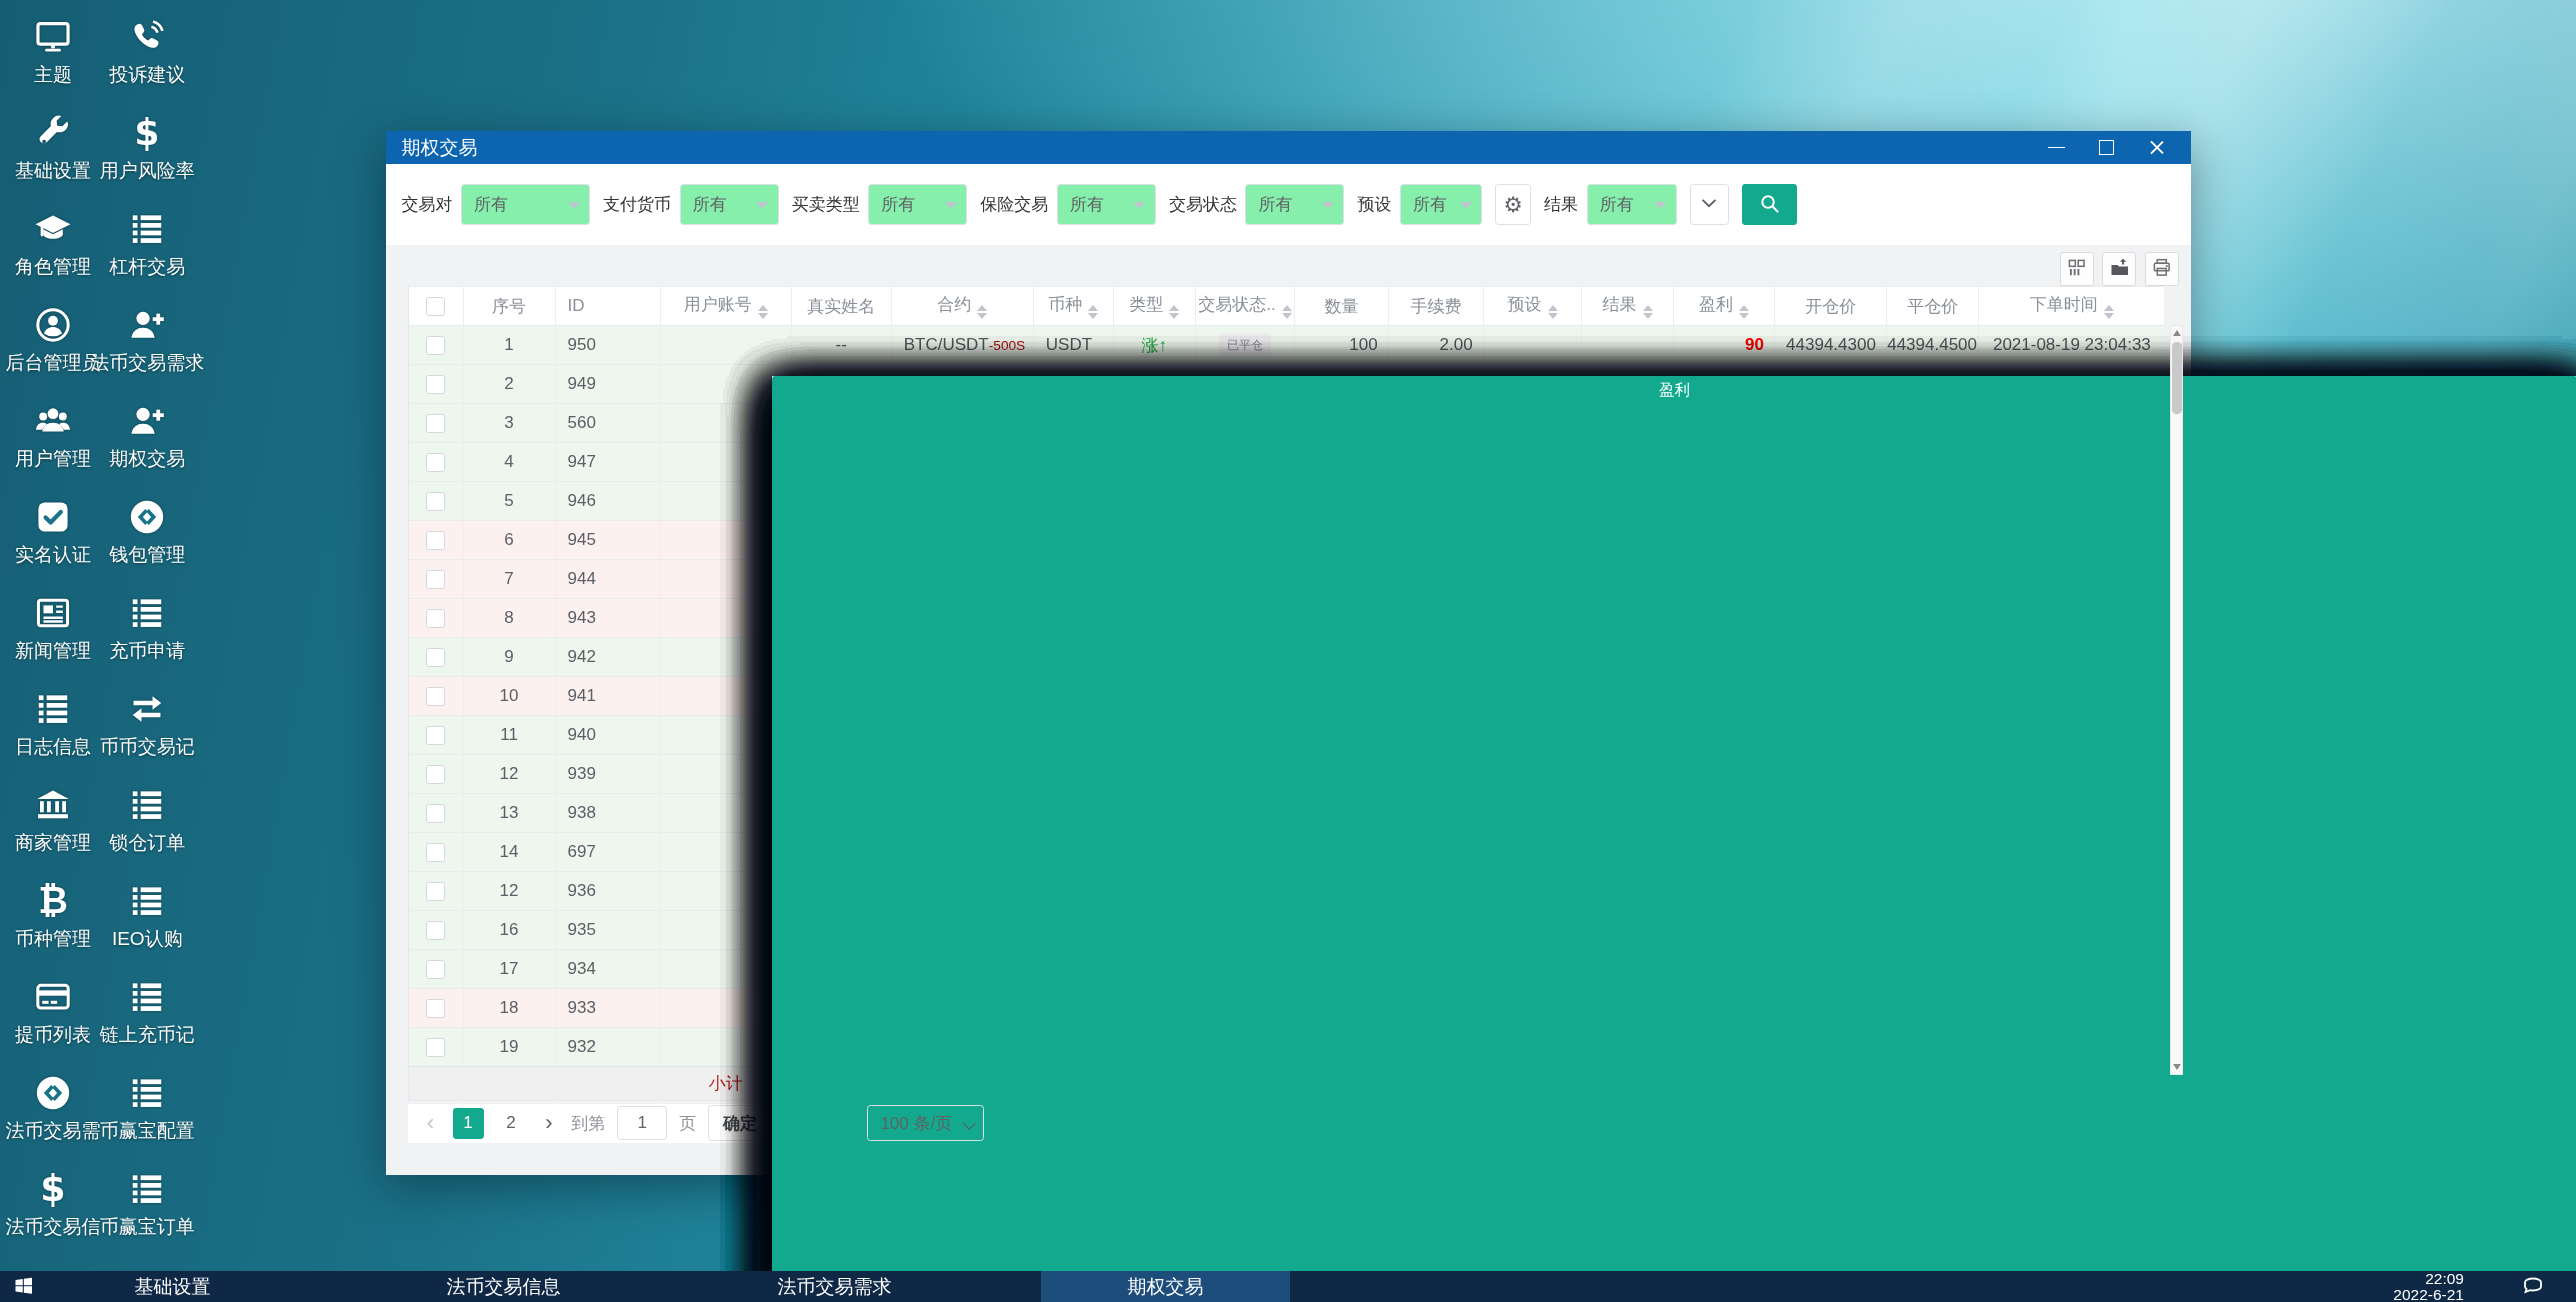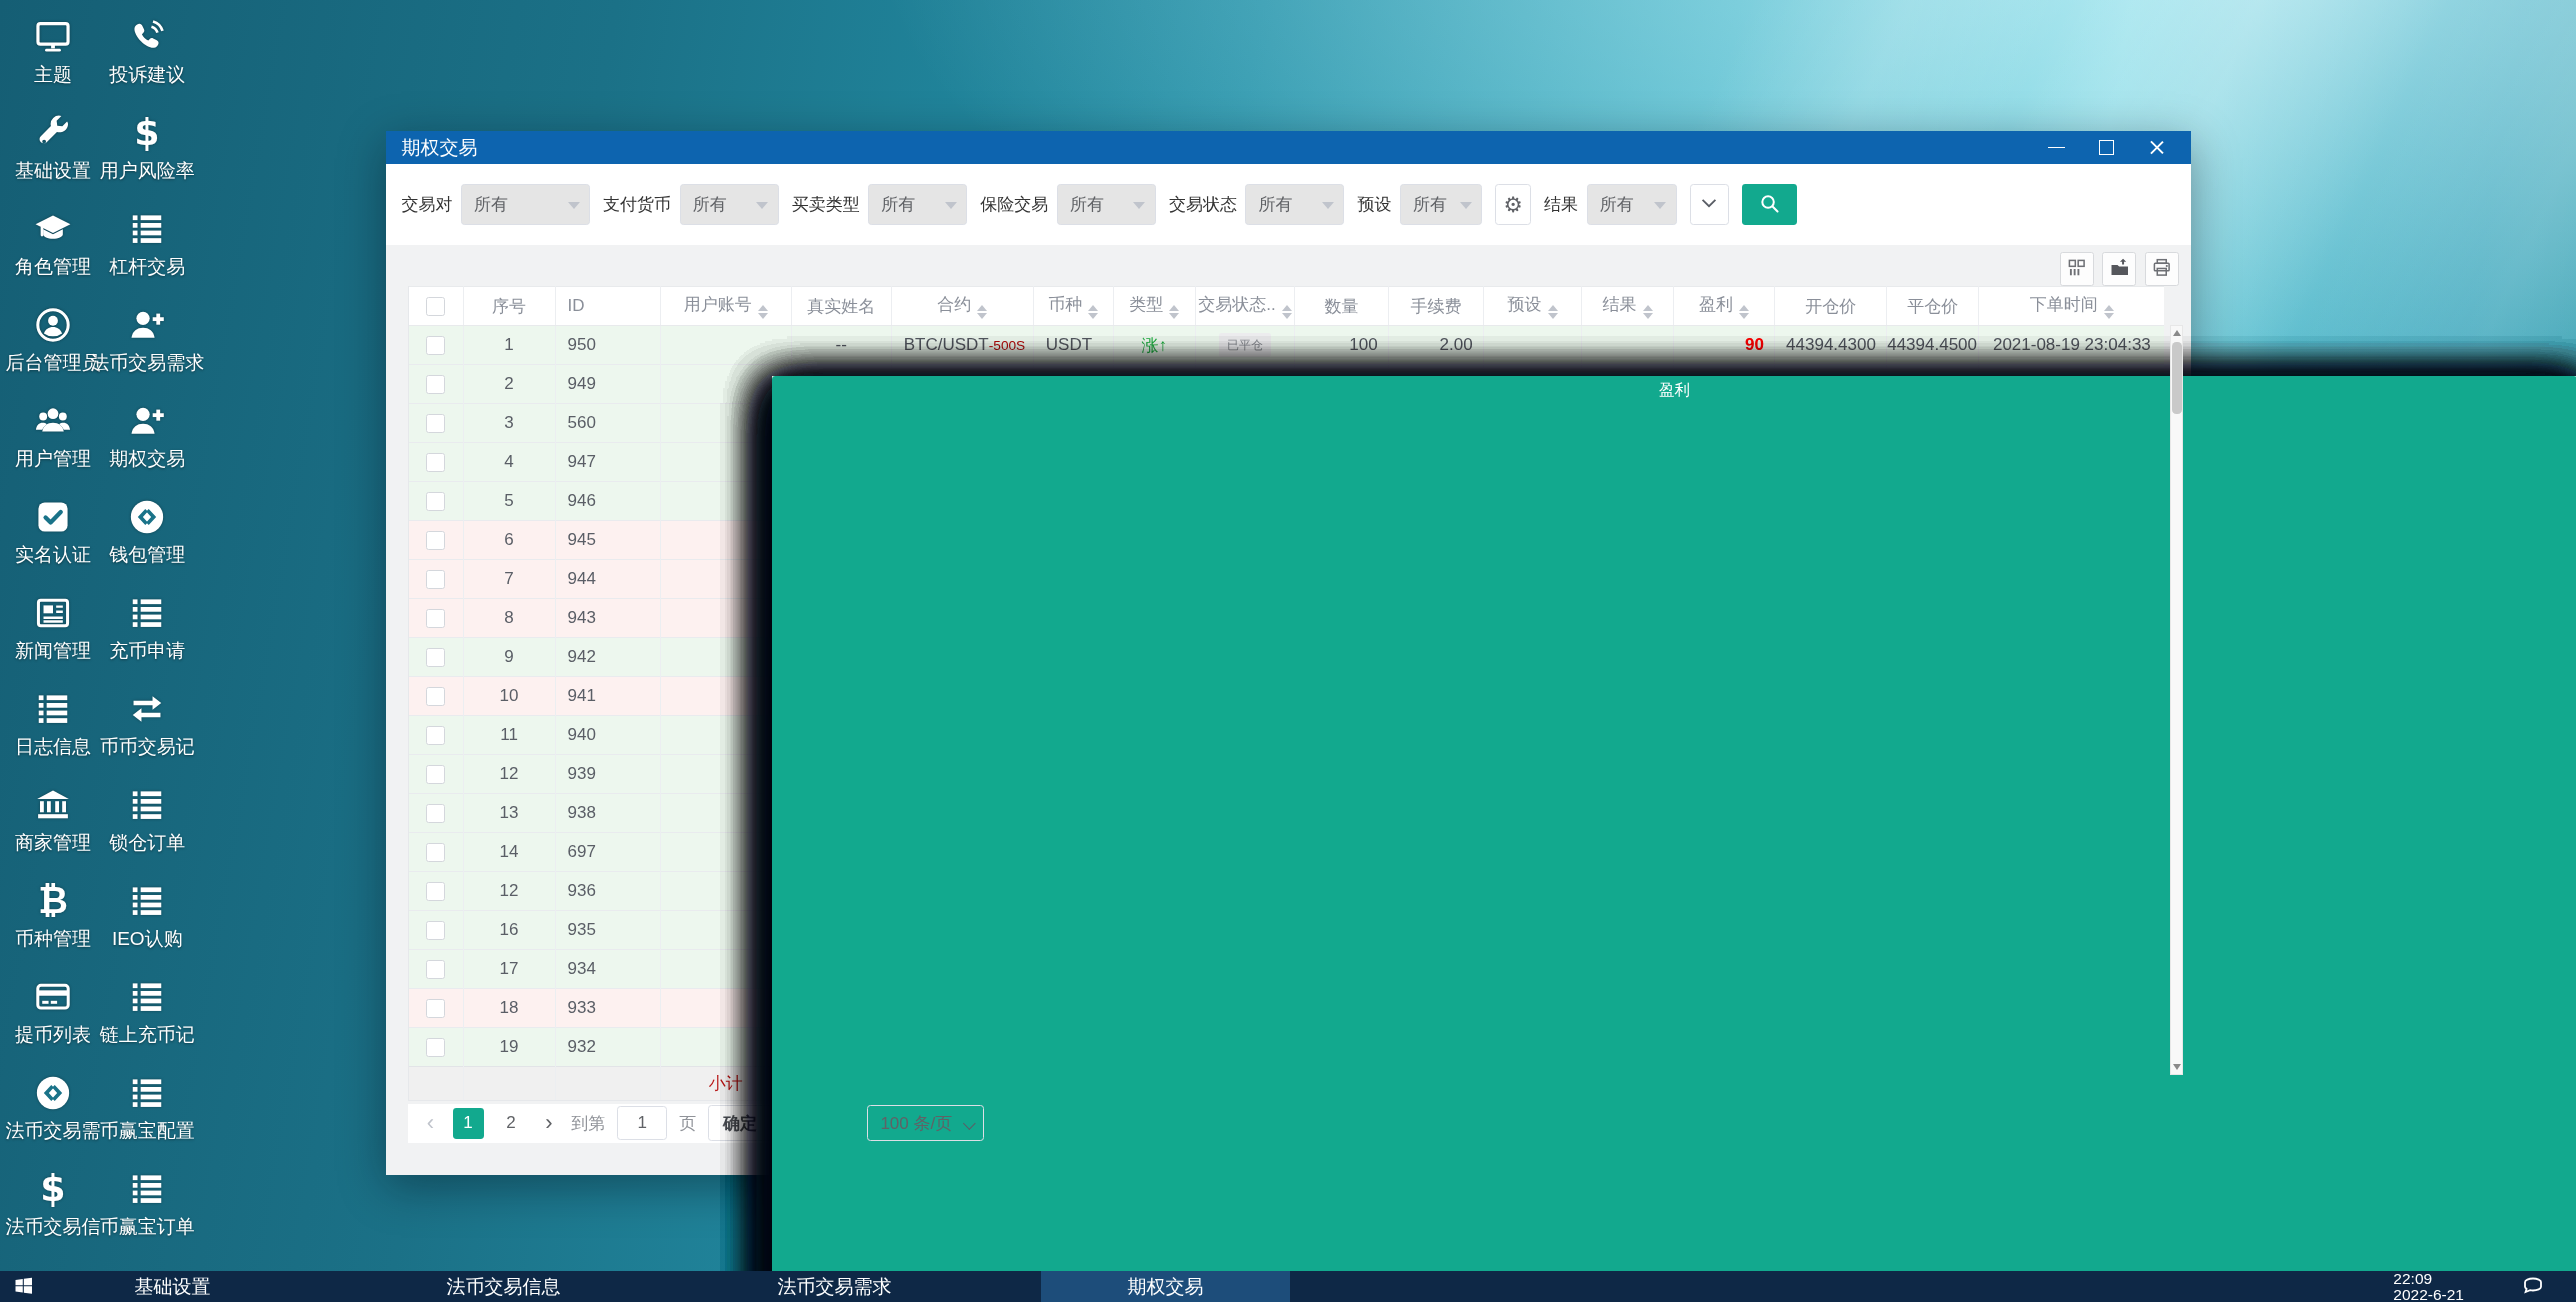--- a/index.html
+++ b/index.html
@@ -31,21 +31,21 @@
   .ico-min{width:17px;height:1.7px;background:#fff;}
   .ico-max{width:14.6px;height:14.6px;border:1.7px solid #fff;}
   .ico-x{position:relative;width:19px;height:19px;}
   .ico-x::before,.ico-x::after{content:"";position:absolute;left:8.6px;top:0.9px;width:1.7px;height:17px;background:#fff;}
   .ico-x::before{transform:rotate(45deg);}  .ico-x::after{transform:rotate(-45deg);}
 
   
   .filterbar{height:81px;background:#fff;display:flex;align-items:center;padding:0 15.5px;gap:13px;}
   .fpair{display:flex;align-items:center;gap:8.6px;}
   .flabel{font-size:17px;color:#333;white-space:nowrap;}
-  .select{position:relative;height:41px;border:0.9px solid #dcdfe6;border-radius:3.4px;background:#e5e5e5;
+  .select{position:relative;height:41px;border:0.9px solid #dcdfe6;border-radius:3.4px;background:#86efac;
           display:flex;align-items:center;padding:0 27.5px 0 12px;font-size:17px;color:#606266;cursor:pointer;}
   .select::after{content:"";position:absolute;right:9.4px;top:17px;width:0;height:0;
           border-left:6px solid transparent;border-right:6px solid transparent;border-top:7.7px solid #c0c4cc;}
   .fpair:nth-child(1) .select{width:129px;}
   .fpair:nth-child(2) .select,.fpair:nth-child(3) .select,.fpair:nth-child(4) .select,.fpair:nth-child(5) .select{width:99px;}
   .fpair:nth-child(6) .select{width:82px;}
   .fpair.result .select{width:90px;}
   .sq-btn{height:41px;border:0.9px solid #dcdfe6;border-radius:3.4px;background:#fff;display:flex;align-items:center;justify-content:center;cursor:pointer;}
   .gear-btn{width:36px;font-size:21.5px;color:#5f6166;}
   .collapse-btn{width:39px;}
@@ -109,21 +109,21 @@
   .pg-size{position:relative;height:36px;border:0.9px solid #dcdfe6;border-radius:3.4px;display:flex;align-items:center;padding:0 31px 0 12px;cursor:pointer;}
   .pg-size::after{content:"";position:absolute;right:9.4px;top:13px;width:7.7px;height:7.7px;border-right:1.7px solid #5a5e66;border-bottom:1.7px solid #5a5e66;transform:rotate(45deg);}
 
   
   .taskbar{position:absolute;left:0;bottom:0;width:2576px;height:32px;background:#0e2846;display:flex;align-items:center;}
   .start{width:48px;height:32px;display:flex;align-items:center;justify-content:center;cursor:pointer;}
   .start svg{width:21.5px;height:21.5px;}
   .tabs{display:flex;height:32px;}
   .ttab{width:249px;margin-right:82px;height:32px;display:flex;align-items:center;justify-content:center;color:#fff;font-size:19px;cursor:pointer;}
   .ttab.active{background:#1d4d7a;}
-  .clock{position:absolute;right:112px;top:0;height:32px;display:flex;flex-direction:column;justify-content:center;align-items:flex-start;color:#fff;font-size:15.5px;line-height:16.3px;}
+  .clock{position:absolute;right:112px;top:0;height:32px;display:flex;flex-direction:column;justify-content:center;align-items:flex-end;color:#fff;font-size:15.5px;line-height:16.3px;}
   .tray{position:absolute;right:31px;top:4.3px;width:24px;height:24px;cursor:pointer;}
   .tray svg{width:24px;height:24px;}
 </style>
 </head>
 <body>
 
 <div class="desktop">
 
   <div class="icons">
     <div class="di">

